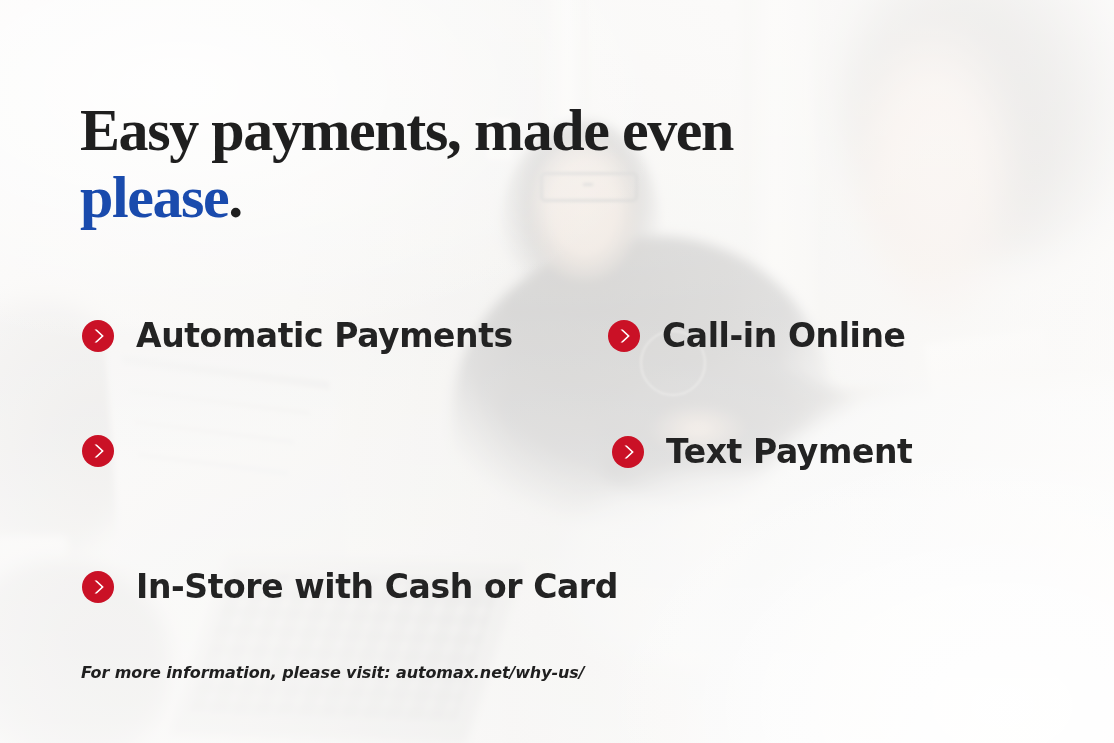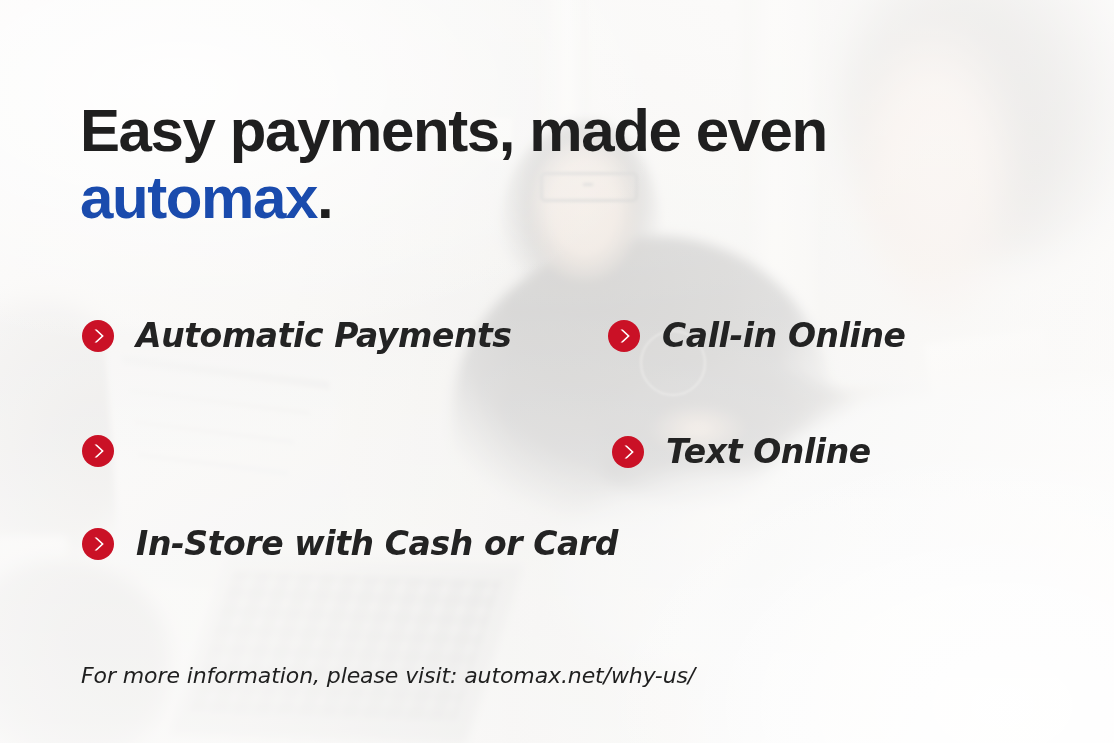--- a/index.html
+++ b/index.html
@@ -280,38 +280,37 @@
   .headline {
     position: absolute;
     left: 80px;
     top: 57px;
     width: 980px;
     font-size: 60px;
     line-height: 1.12;
     letter-spacing: -1.4px;
     font-weight: 700;
     color: #1f1f1f;
-    font-family: Liberation Sans, sans-serif;
+    font-family: Liberation Serif, serif;
     font-stretch: condensed;
   }
   .headline .line1 { display: block; }
   .headline .line2 { display: block; color: #1a4bad; }
   .headline .period { color: #1f1f1f; }
 
   .list {
     position: absolute;
     left: 0;
     top: 0;
   }
 
   .bullet-row {
     position: absolute;
     display: flex;
     align-items: center;
-    font-style: italic;
   }
 
   .bullet-icon {
     width: 32px;
     height: 32px;
     border-radius: 50%;
     background: #ca1126;
     flex: 0 0 32px;
     position: relative;
     display: inline-block;
@@ -330,23 +329,23 @@
     letter-spacing: -0.4px;
     color: #232323;
     font-family: "DejaVu Sans", sans-serif;
     white-space: nowrap;
   }
 
   .footnote {
     position: absolute;
     left: 81px;
     top: 663px;
-    font-size: 22px;
+    font-size: 16px;
     font-style: italic;
-    font-weight: 400;
+    font-weight: 700;
     color: #1f1f1f;
     letter-spacing: -0.1px;
     font-family: "DejaVu Sans", sans-serif;
     white-space: nowrap;
   }
 </style>
 </head>
 <body>
 
 <div class="poster">
@@ -387,21 +386,21 @@
     <div class="bg-fg-shoulder2"></div>
 
     <div class="bg-wash"></div>
     <div class="bg-wash2"></div>
   </div>
 
   <div class="content">
 
     <h1 class="headline">
       <span class="line1">Easy payments, made even</span>
-      <span class="line2"><span>automax</span><span class="period">.</span></span>
+      <span class="line2"><span>please</span><span class="period">.</span></span>
     </h1>
 
     <div class="list">
 
       <div class="bullet-row" style="left:82px; top:319px;">
         <span class="bullet-icon">
           <svg viewBox="0 0 32 32" aria-hidden="true">
               <path d="M12.5 9.5 L19.5 16 L12.5 22.5 L14.8 22.5 L21.8 16 L14.8 9.5 Z" fill="#ffffff"></path>
             </svg>
         </span>
@@ -424,24 +423,24 @@
             </svg>
         </span>
       </div>
 
       <div class="bullet-row" style="left:612px; top:435px;">
         <span class="bullet-icon">
           <svg viewBox="0 0 32 32" aria-hidden="true">
               <path d="M12.5 9.5 L19.5 16 L12.5 22.5 L14.8 22.5 L21.8 16 L14.8 9.5 Z" fill="#ffffff"></path>
             </svg>
         </span>
-        <span class="bullet-label">Text Online</span>
+        <span class="bullet-label">Text Payment</span>
       </div>
 
-      <div class="bullet-row" style="left:82px; top:527px;">
+      <div class="bullet-row" style="left:82px; top:570px;">
         <span class="bullet-icon">
           <svg viewBox="0 0 32 32" aria-hidden="true">
               <path d="M12.5 9.5 L19.5 16 L12.5 22.5 L14.8 22.5 L21.8 16 L14.8 9.5 Z" fill="#ffffff"></path>
             </svg>
         </span>
         <span class="bullet-label">In-Store with Cash or Card</span>
       </div>
 
     </div>
 

